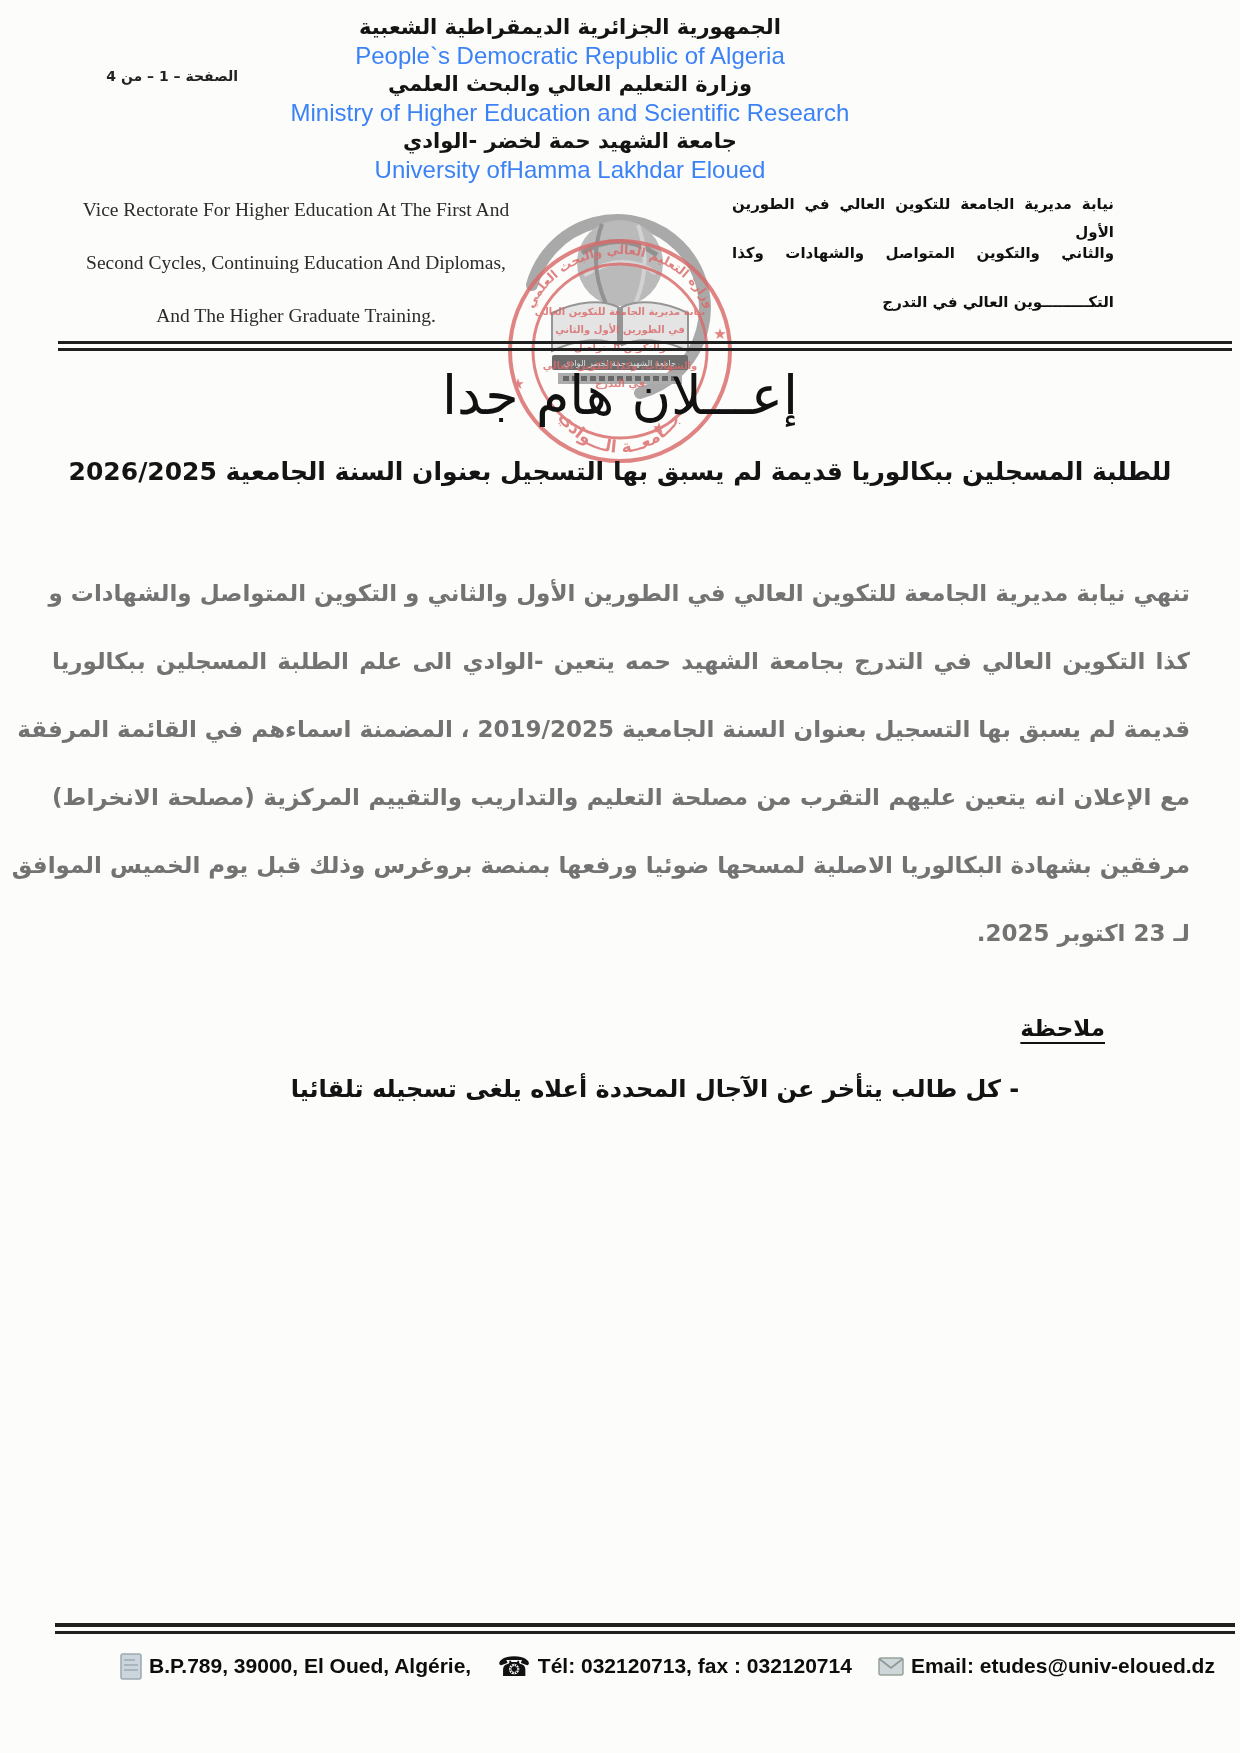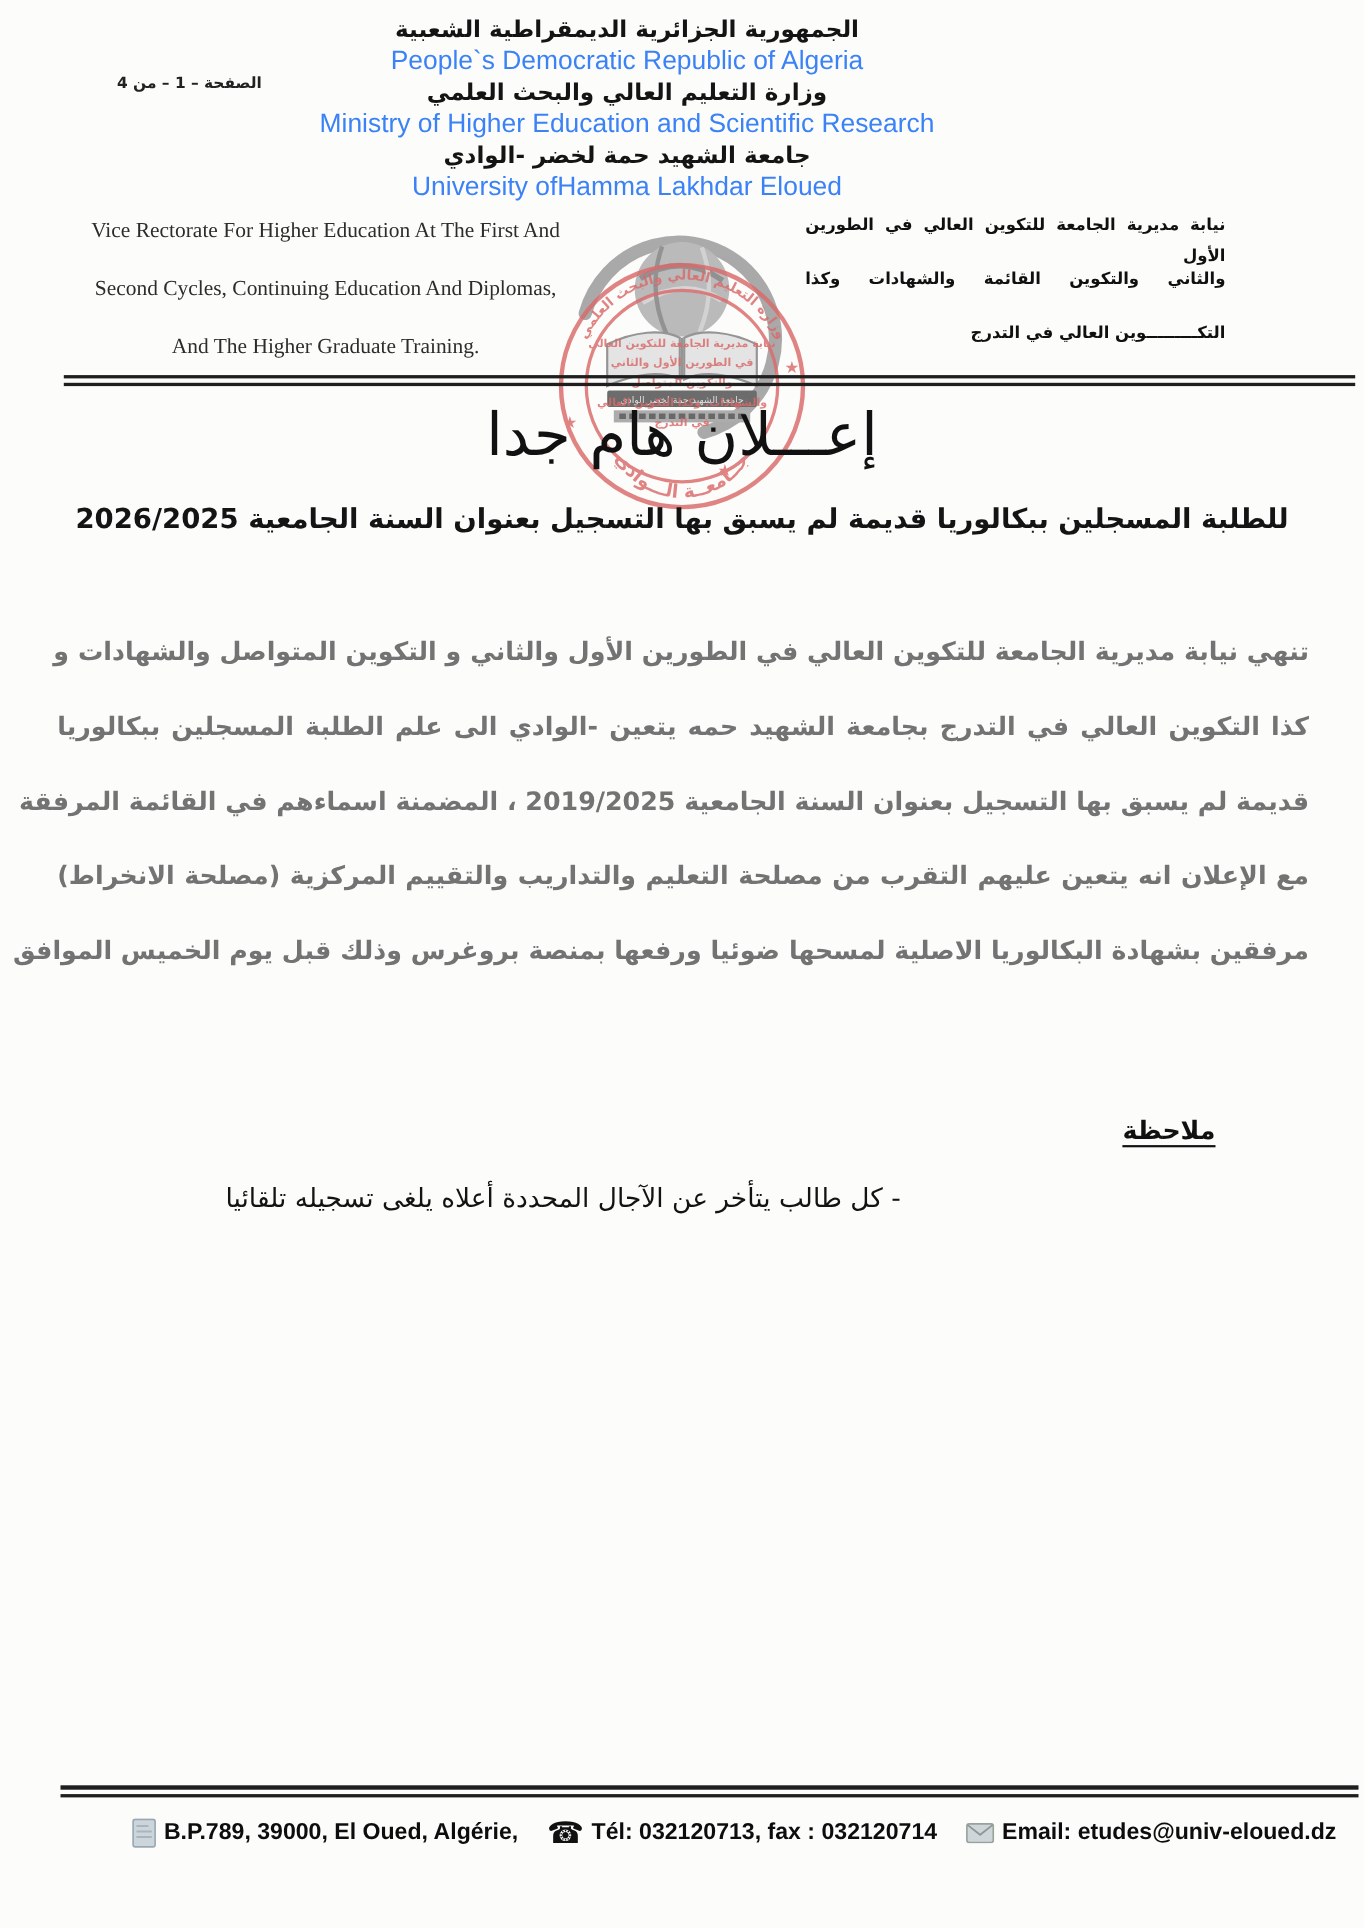--- a/index.html
+++ b/index.html
@@ -34,22 +34,22 @@
   .title{position:absolute;top:364px;left:0;width:1240px;margin:0;text-align:center;
     direction:rtl;font-size:54px;line-height:64px;font-weight:normal;color:#111;}
   .subtitle{position:absolute;top:452px;left:50px;width:1140px;text-align:center;
     direction:rtl;font-weight:bold;font-size:25px;line-height:40px;color:#141414;}
   .body-text{position:absolute;top:560px;left:52px;width:1138px;direction:rtl;
     font-weight:bold;font-size:23px;color:#737373;}
   .body-text .bline{height:68px;line-height:66px;text-align:justify;text-align-last:justify;white-space:nowrap;}
   .body-text .bline.last{text-align:right;text-align-last:right;}
   .note-heading{position:absolute;top:1015px;right:135px;direction:rtl;
     font-weight:bold;font-size:23px;text-decoration:underline;text-underline-offset:6px;color:#111;}
-  .note-line{position:absolute;top:1075px;right:135px;width:900px;direction:rtl;text-align:left;
-    font-weight:normal;font-size:24px;color:#131313;}
+  .note-line{position:absolute;top:1075px;right:135px;width:900px;direction:rtl;text-align:center;
+    font-weight:bold;font-size:24px;color:#131313;}
   
   .footer{position:absolute;top:1646px;left:120px;width:1100px;height:40px;
     display:flex;align-items:center;
     font-family:"Liberation Sans",sans-serif;font-weight:bold;font-size:21px;color:#0d0d0d;}
   .footer .grp{display:flex;align-items:center;white-space:nowrap;}
   .footer .grp + .grp{margin-left:26px;}
   .footer .ficon{margin-right:7px;display:inline-flex;align-items:center;}
   .tel-glyph{font-family:"DejaVu Sans",sans-serif;font-size:27px;color:#111;line-height:1;}
 </style>
 </head>
@@ -69,21 +69,21 @@
   </header>
 
   <div class="vice-en">
     <div class="line">Vice Rectorate For Higher Education At The First And</div>
     <div class="line">Second Cycles, Continuing Education And Diplomas,</div>
     <div class="line">And The Higher Graduate Training.</div>
   </div>
 
   <div class="vice-ar">
     <div class="line">نيابة مديرية الجامعة للتكوين العالي في الطورين الأول</div>
-    <div class="line">والثاني والتكوين القائمة والشهادات وكذا</div>
+    <div class="line">والثاني والتكوين المتواصل والشهادات وكذا</div>
     <div class="line last">التكـــــــــوين العالي في التدرج</div>
   </div>
 
   <svg class="seal" viewBox="0 0 300 300" aria-hidden="true">
     <defs>
       <path id="ring-top" d="M 71,168 A 97,97 0 0 1 265,168" fill="none"></path>
       <path id="ring-bottom" d="M 104,228 A 70,70 0 0 0 232,228" fill="none"></path>
     </defs>
 
     <g opacity="0.92">
@@ -136,20 +136,21 @@
 
   <h1 class="title">إعـــلان هام جدا</h1>
   <div class="subtitle">للطلبة المسجلين ببكالوريا قديمة لم يسبق بها التسجيل بعنوان السنة الجامعية 2026/2025</div>
 
   <div class="body-text">
     <div class="bline">تنهي  نيابة مديرية الجامعة للتكوين العالي في الطورين الأول والثاني  و التكوين المتواصل   والشهادات و</div>
     <div class="bline">كذا التكوين العالي في التدرج بجامعة الشهيد حمه يتعين -الوادي الى علم الطلبة المسجلين ببكالوريا</div>
     <div class="bline">قديمة لم يسبق بها التسجيل بعنوان السنة الجامعية 2019/2025 ، المضمنة اسماءهم في القائمة المرفقة</div>
     <div class="bline">مع الإعلان  انه يتعين عليهم التقرب من مصلحة التعليم والتداريب والتقييم المركزية (مصلحة الانخراط)</div>
     <div class="bline">مرفقين بشهادة البكالوريا الاصلية لمسحها ضوئيا ورفعها بمنصة بروغرس وذلك قبل يوم الخميس الموافق</div>
+    <div class="bline last">لـ 23 اكتوبر 2025.</div>
   </div>
 
   <div class="note-heading">ملاحظة</div>
   <div class="note-line">- كل طالب يتأخر عن الآجال المحددة أعلاه يلغى تسجيله تلقائيا</div>
 
   <div class="rule rule-footer"></div>
   <footer class="footer">
     <span class="grp">
       <span class="ficon">
         <svg width="22" height="27" viewBox="0 0 22 27">

